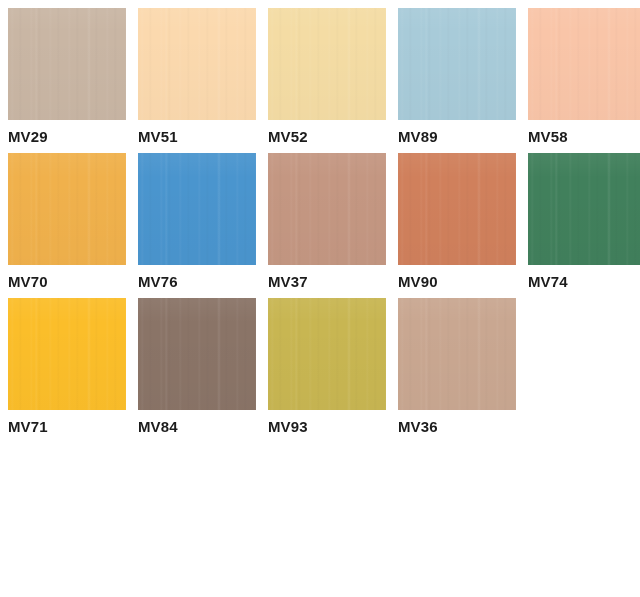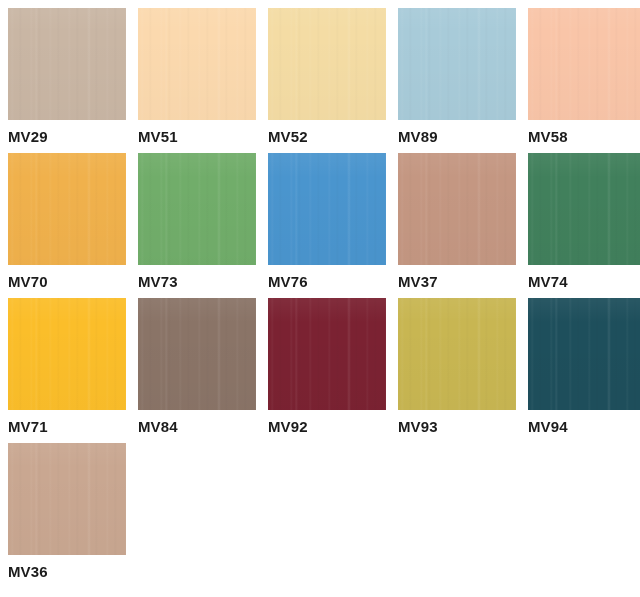--- a/index.html
+++ b/index.html
@@ -130,72 +130,60 @@
         </div>
         <div class="swatch-label">MV58</div>
       </div>
       <div class="swatch-cell">
         <div class="swatch-chip" style="background-color: rgb(240, 177, 76);">
           <div class="texture"></div>
         </div>
         <div class="swatch-label">MV70</div>
       </div>
       <div class="swatch-cell">
-        <div class="swatch-chip" style="background-color: rgb(113, 173, 106);">
-          <div class="texture"></div>
-        </div>
-        <div class="swatch-label">MV73</div>
-      </div>
-      <div class="swatch-cell">
         <div class="swatch-chip" style="background-color: rgb(74, 149, 206);">
           <div class="texture"></div>
         </div>
         <div class="swatch-label">MV76</div>
       </div>
       <div class="swatch-cell">
         <div class="swatch-chip" style="background-color: rgb(196, 151, 130);">
           <div class="texture"></div>
         </div>
         <div class="swatch-label">MV37</div>
+      </div>
+      <div class="swatch-cell">
+        <div class="swatch-chip" style="background-color: rgb(208, 128, 92);">
+          <div class="texture"></div>
+        </div>
+        <div class="swatch-label">MV90</div>
       </div>
       <div class="swatch-cell">
         <div class="swatch-chip" style="background-color: rgb(65, 128, 92);">
           <div class="texture"></div>
         </div>
         <div class="swatch-label">MV74</div>
       </div>
       <div class="swatch-cell">
         <div class="swatch-chip" style="background-color: rgb(251, 190, 42);">
           <div class="texture"></div>
         </div>
         <div class="swatch-label">MV71</div>
       </div>
       <div class="swatch-cell">
         <div class="swatch-chip" style="background-color: rgb(138, 116, 103);">
           <div class="texture"></div>
         </div>
         <div class="swatch-label">MV84</div>
       </div>
       <div class="swatch-cell">
-        <div class="swatch-chip" style="background-color: rgb(123, 34, 50);">
-          <div class="texture"></div>
-        </div>
-        <div class="swatch-label">MV92</div>
-      </div>
-      <div class="swatch-cell">
         <div class="swatch-chip" style="background-color: rgb(200, 182, 82);">
           <div class="texture"></div>
         </div>
         <div class="swatch-label">MV93</div>
-      </div>
-      <div class="swatch-cell">
-        <div class="swatch-chip" style="background-color: rgb(30, 79, 92);">
-          <div class="texture"></div>
-        </div>
-        <div class="swatch-label">MV94</div>
       </div>
       <div class="swatch-cell">
         <div class="swatch-chip" style="background-color: rgb(201, 167, 145);">
           <div class="texture"></div>
         </div>
         <div class="swatch-label">MV36</div>
       </div>
     </div>
 </div>
 

